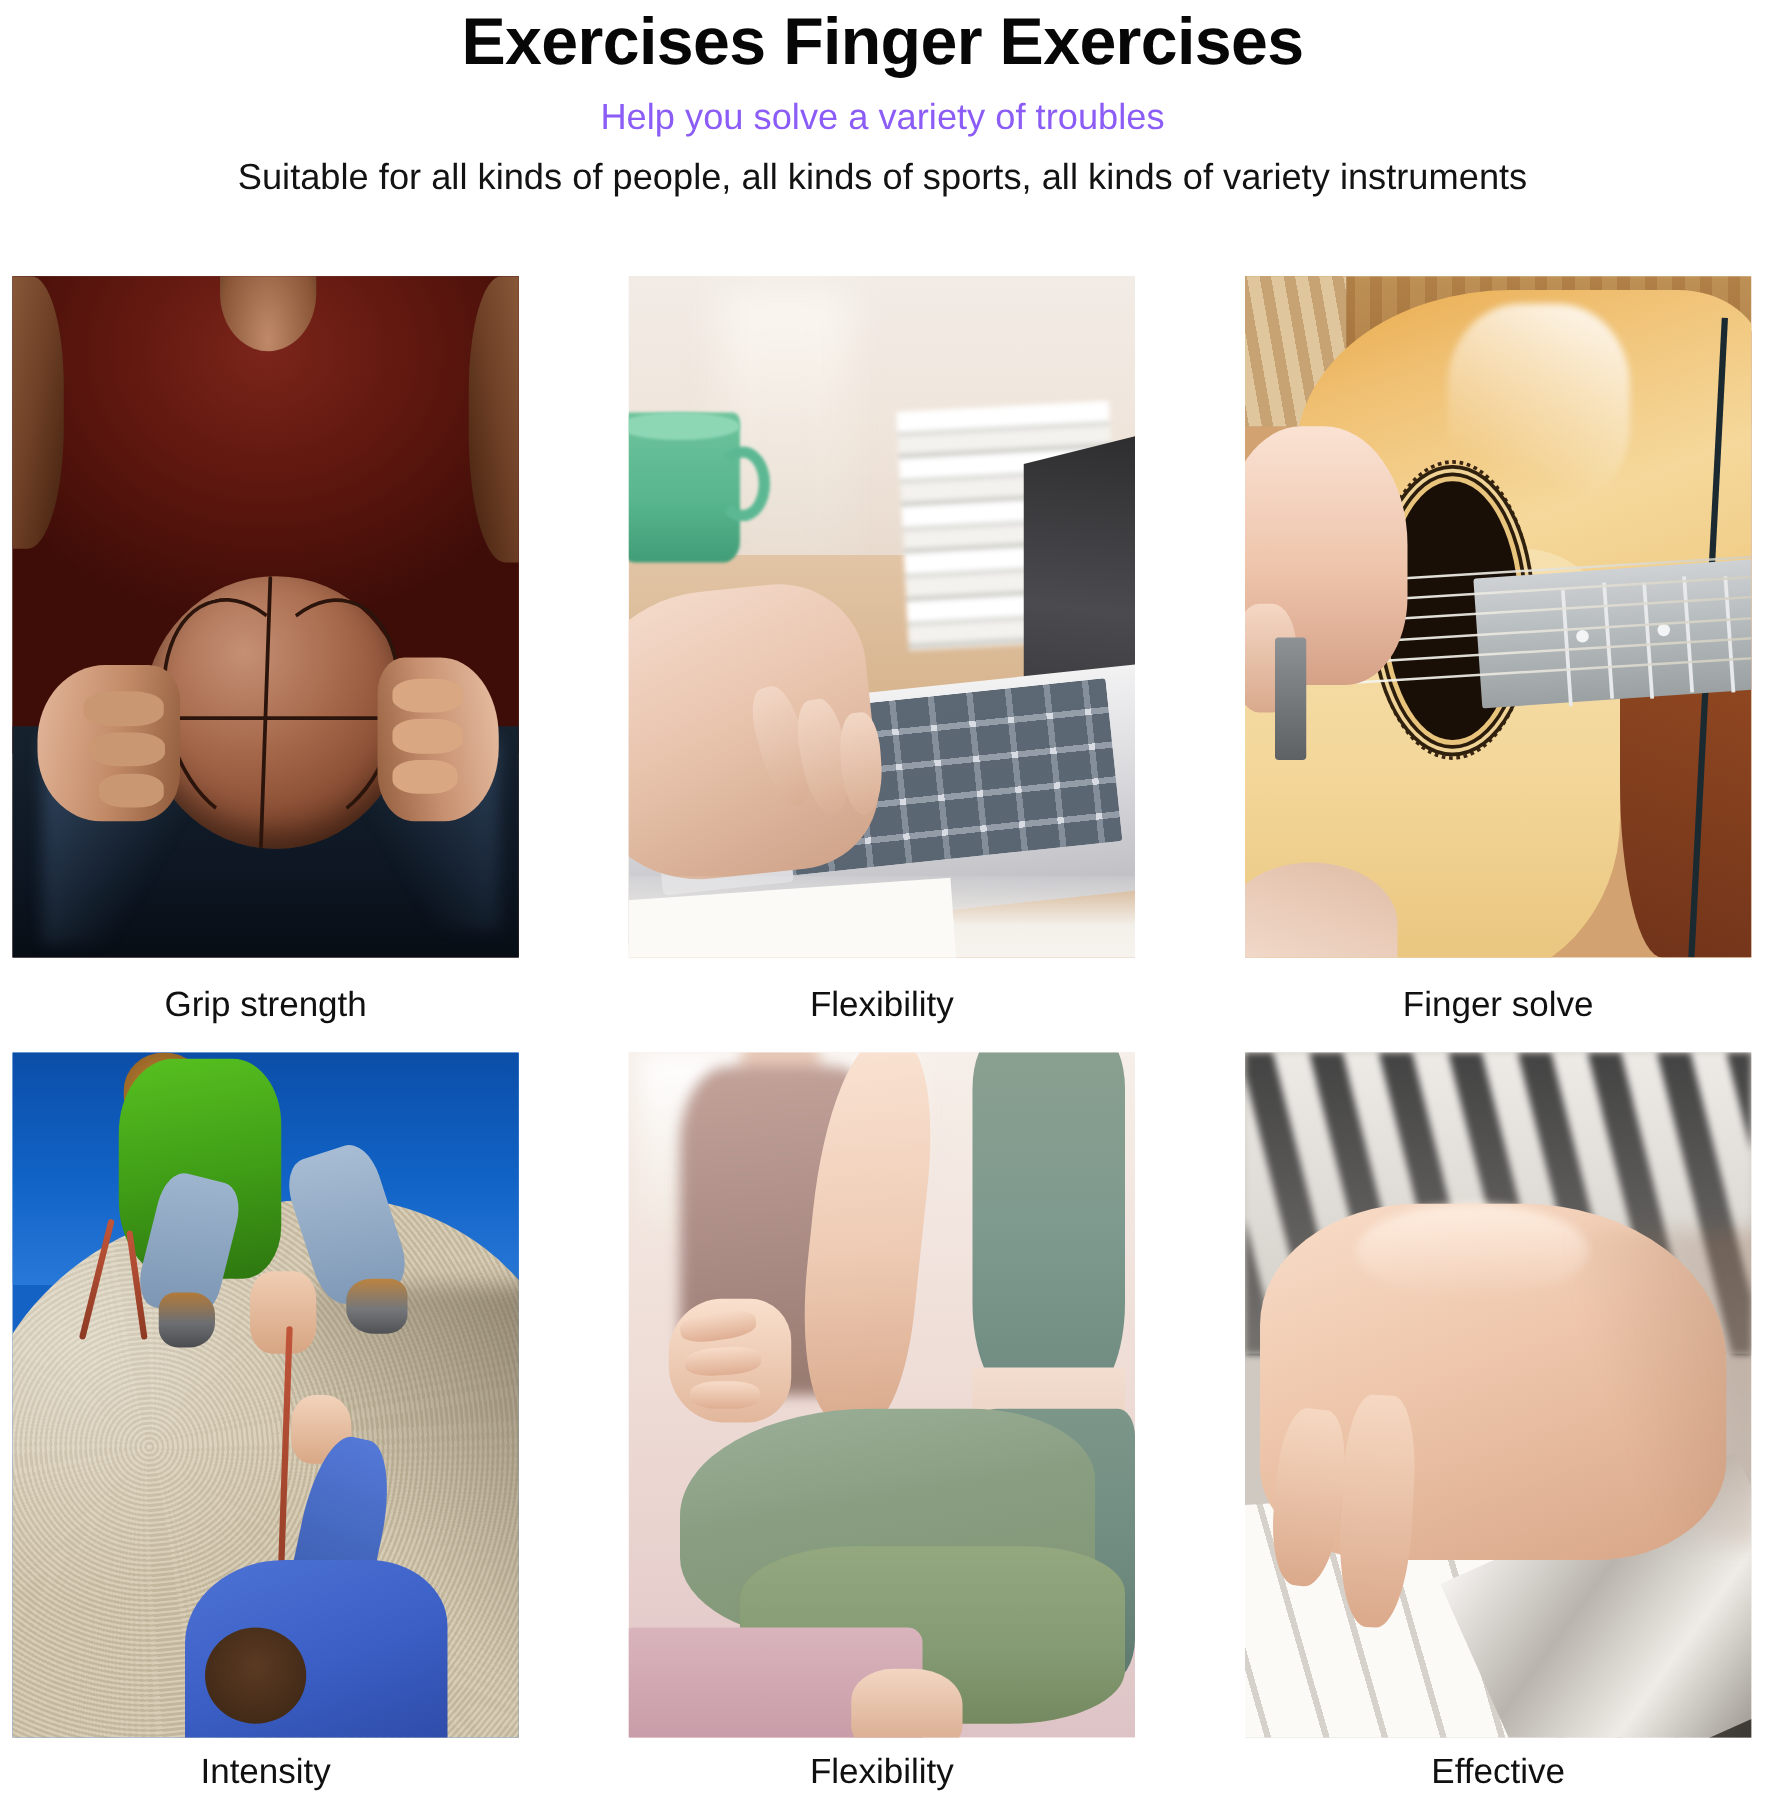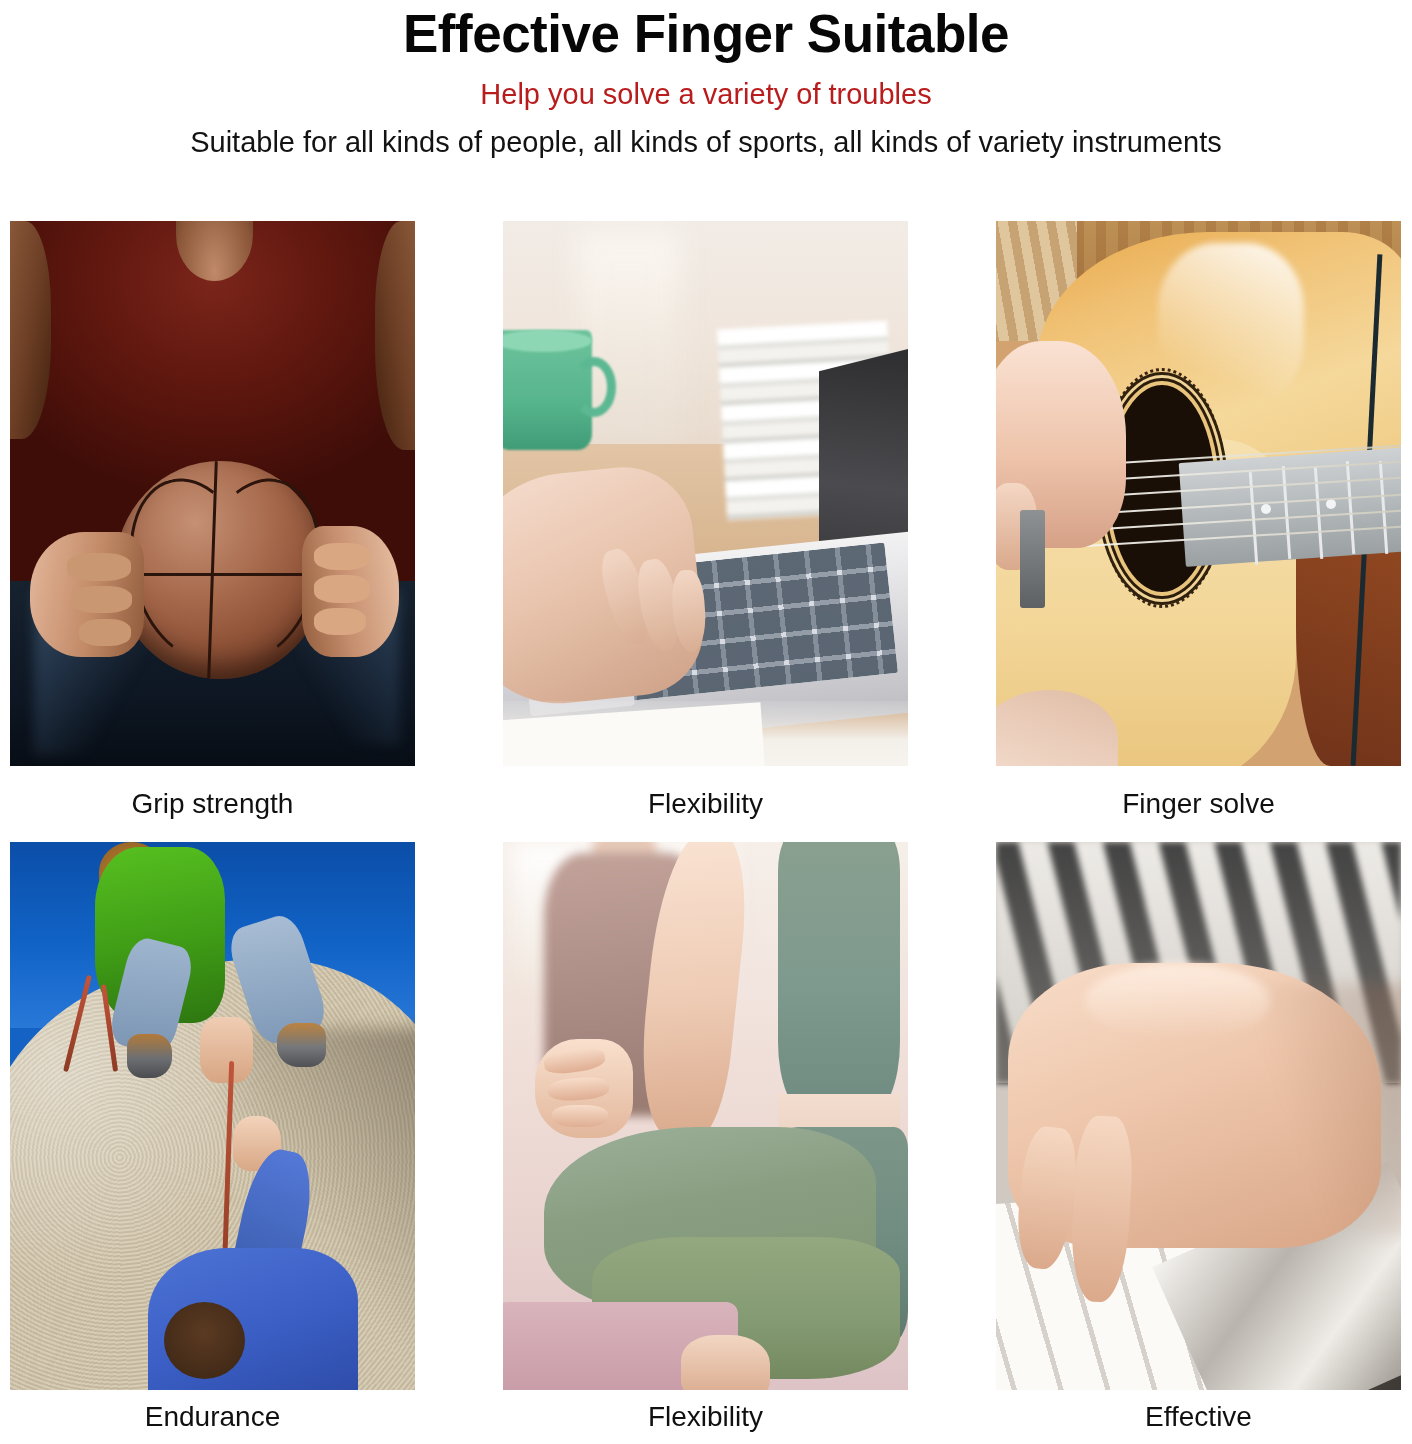--- a/index.html
+++ b/index.html
@@ -21,21 +21,21 @@
     letter-spacing: -0.5px;
     line-height: 64px;
     margin: 0;
     color: #070707;
   }
   .subtitle-1 {
     font-size: 29px;
     line-height: 44px;
     margin: 6px 0 0 0;
     font-weight: 400;
-    color: #b91c1c;
+    color: #8b5cf6;
   }
   .subtitle-2 {
     font-size: 29px;
     line-height: 44px;
     margin: 4px 0 0 0;
     font-weight: 400;
     color: #131313;
   }
 
   
@@ -532,21 +532,21 @@
     background: linear-gradient(250deg, rgba(150,105,78,.35), rgba(150,105,78,0) 70%);
     filter: blur(8px);
   }
 </style>
 </head>
 <body>
 
 <div class="page">
 
   <div class="header">
-    <h1 class="title">Effective Finger Suitable</h1>
+    <h1 class="title">Exercises Finger Exercises</h1>
     <p class="subtitle-1">Help you solve a variety of troubles</p>
     <p class="subtitle-2">Suitable for all kinds of people, all kinds of sports, all kinds of variety instruments</p>
   </div>
 
   <div class="grid">
 
     <div class="cell">
       <div class="photo p1">
         <div class="layer jersey"></div>
         <div class="layer neck"></div>
@@ -644,21 +644,21 @@
         <div class="layer shoeR"></div>
         <div class="layer armTop"></div>
         <div class="layer rope" style="left:16%;top:24%;height:18%;transform:rotate(14deg);"></div>
         <div class="layer rope" style="left:24%;top:26%;height:16%;transform:rotate(-8deg);"></div>
         <div class="layer rope" style="left:53%;top:40%;height:44%;transform:rotate(2deg);"></div>
         <div class="layer handReach"></div>
         <div class="layer armBlue"></div>
         <div class="layer blueShirt"></div>
         <div class="layer hairDark"></div>
       </div>
-      <div class="caption">Endurance</div>
+      <div class="caption">Intensity</div>
     </div>
 
     <div class="cell">
       <div class="photo p5">
         <div class="layer bg"></div>
         <div class="layer window"></div>
         <div class="layer window2"></div>
         <div class="layer bgHead"></div>
         <div class="layer bgPerson"></div>
         <div class="layer frontTorso"></div>

